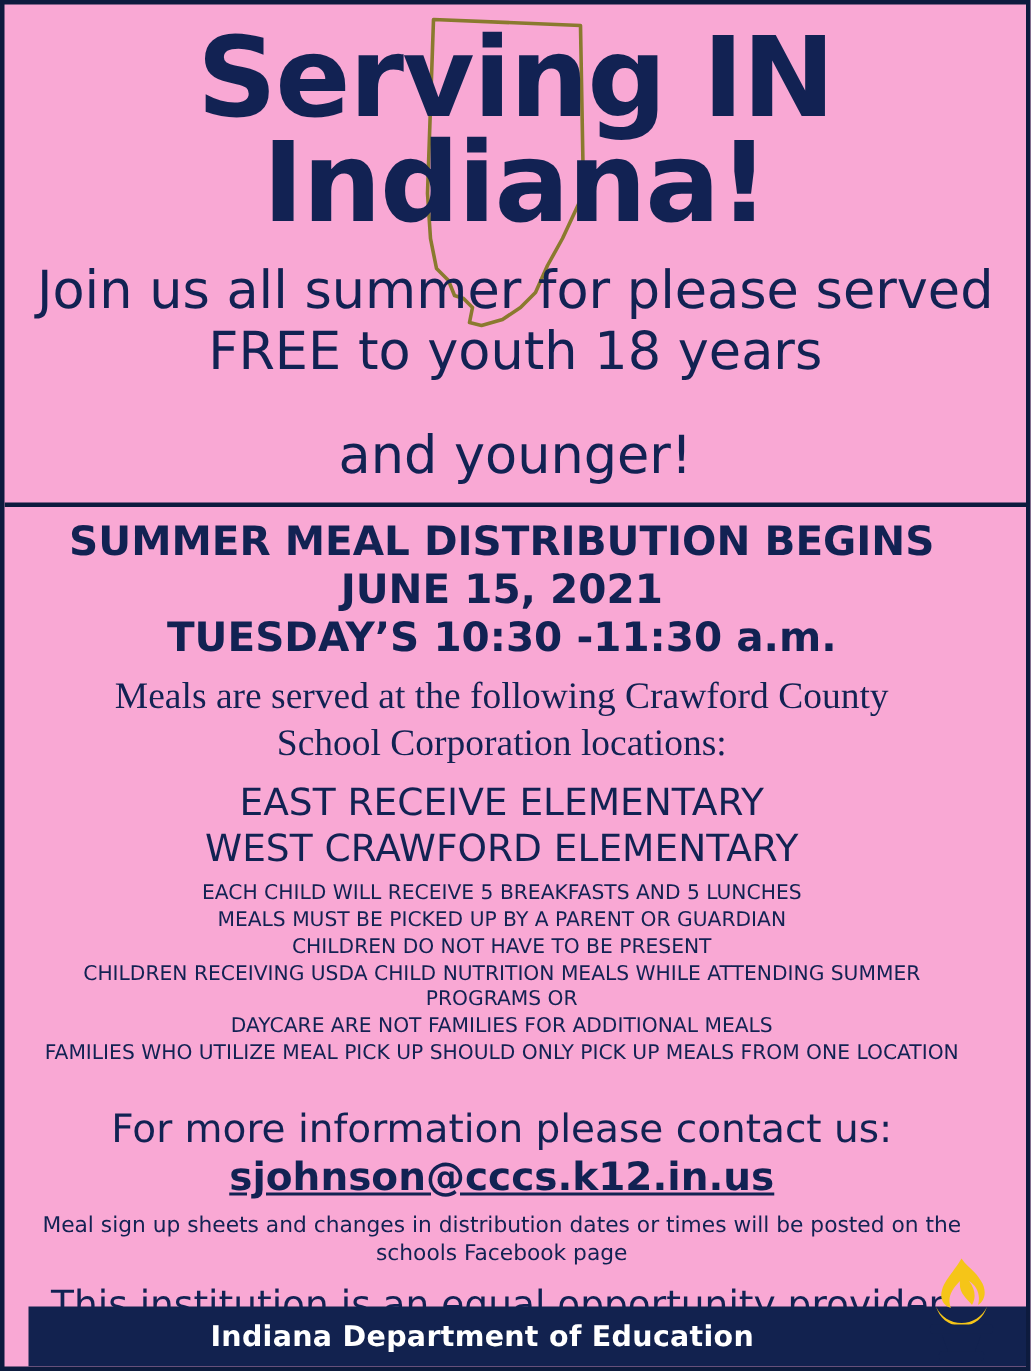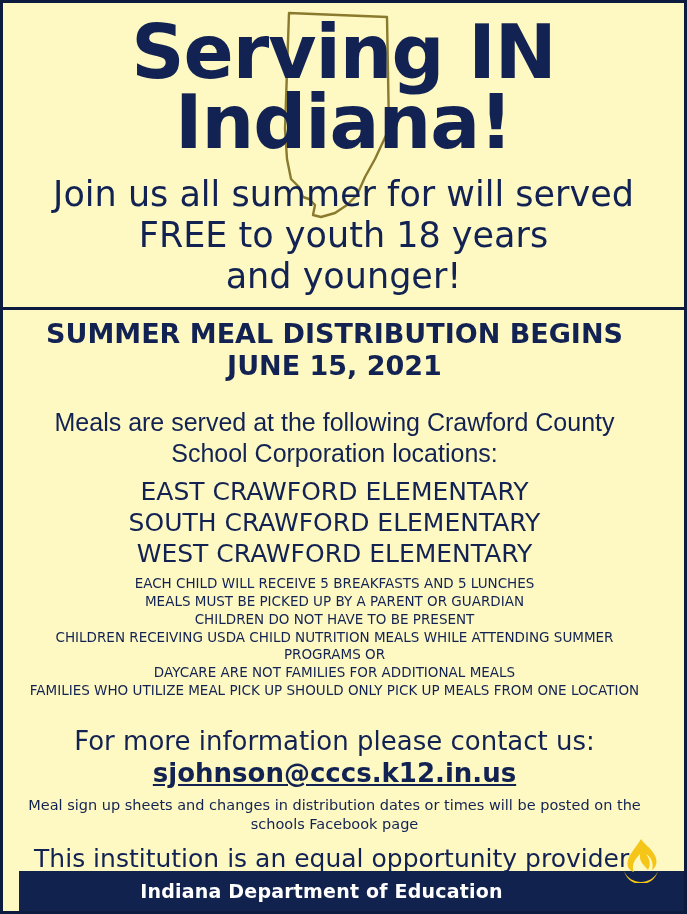--- a/index.html
+++ b/index.html
@@ -13,21 +13,21 @@
     font-family: "Liberation Sans", sans-serif;
     color: #1b2a55;
     overflow: hidden;
   }
   .flyer {
     position: relative;
     width: 687px;
     height: 914px;
     box-sizing: border-box;
     border: 3px solid #0d1b3e;
-    background: #fef9c3;
+    background: #f9a8d4;
     overflow: hidden;
   }
 
   
   .state-outline {
     position: absolute;
     left: 266px;
     top: 6px;
     width: 140px;
     height: 215px;
@@ -56,20 +56,21 @@
   .subtitle {
     margin-top: 16px;
     font-family: "DejaVu Sans", sans-serif;
     font-size: 35px;
     line-height: 1.18;
     color: #122253;
     padding: 0 12px;
   }
   .subtitle .s3 {
     display: block;
+    margin-top: 28px;
   }
 
   .divider {
     margin-top: 10px;
     height: 3px;
     background: #0d1b3e;
   }
 
   
   .body-wrap {
@@ -82,22 +83,22 @@
     font-family: "DejaVu Sans", sans-serif;
     font-weight: bold;
     font-size: 27px;
     line-height: 1.18;
     color: #122253;
   }
   .begins div {
     white-space: nowrap;
   }
   .served-at {
-    margin-top: 25px;
-    font-family: Liberation Sans, sans-serif;
+    margin-top: 8px;
+    font-family: Liberation Serif, serif;
     font-size: 25px;
     line-height: 1.22;
     color: #122253;
   }
   .locations {
     margin-top: 8px;
     font-family: "DejaVu Sans", sans-serif;
     font-size: 25px;
     line-height: 1.24;
     color: #122253;
@@ -185,43 +186,43 @@
   <svg class="state-outline" viewBox="0 0 140 215" aria-hidden="true">
     <path d="M20 4 L118 8 L120 120 L106 150 L96 168 L88 186 L78 196 L66 204 L52 208 L44 206 L46 196 L40 190 L34 188 L30 178 L22 170 L18 150 L16 120 Z" fill="none" stroke="#8a7a2e" stroke-width="2.4" stroke-linejoin="round"></path>
   </svg>
 
   <div class="header">
     <div class="title">
       <span>Serving IN</span>
       <span class="line2">Indiana!</span>
     </div>
     <div class="subtitle">
-      <span>Join us all summer for will served</span><br>
+      <span>Join us all summer for please served</span><br>
       <span>FREE to youth 18 years</span>
       <span class="s3">and younger!</span>
     </div>
   </div>
 
   <div class="divider"></div>
 
   <div class="body-wrap">
 
     <div class="begins">
       <div>SUMMER MEAL DISTRIBUTION BEGINS</div>
       <div>JUNE 15, 2021</div>
+      <div>TUESDAY’S 10:30 -11:30 a.m.</div>
     </div>
 
     <div class="served-at">
       <div>Meals are served at the following Crawford County</div>
       <div>School Corporation  locations:</div>
     </div>
 
     <div class="locations">
-      <div>EAST CRAWFORD ELEMENTARY</div>
-      <div>SOUTH CRAWFORD ELEMENTARY</div>
+      <div>EAST RECEIVE ELEMENTARY</div>
       <div>WEST CRAWFORD ELEMENTARY</div>
     </div>
 
     <div class="rules">
       <div>EACH CHILD WILL RECEIVE 5 BREAKFASTS AND 5 LUNCHES</div>
       <div>MEALS MUST BE PICKED UP BY A PARENT OR GUARDIAN</div>
       <div>CHILDREN DO NOT HAVE TO BE PRESENT</div>
       <div>CHILDREN RECEIVING USDA CHILD NUTRITION MEALS WHILE ATTENDING SUMMER PROGRAMS OR</div>
       <div>DAYCARE  ARE NOT FAMILIES FOR ADDITIONAL MEALS</div>
       <div>FAMILIES WHO UTILIZE MEAL PICK UP SHOULD ONLY PICK UP MEALS FROM ONE LOCATION</div>

